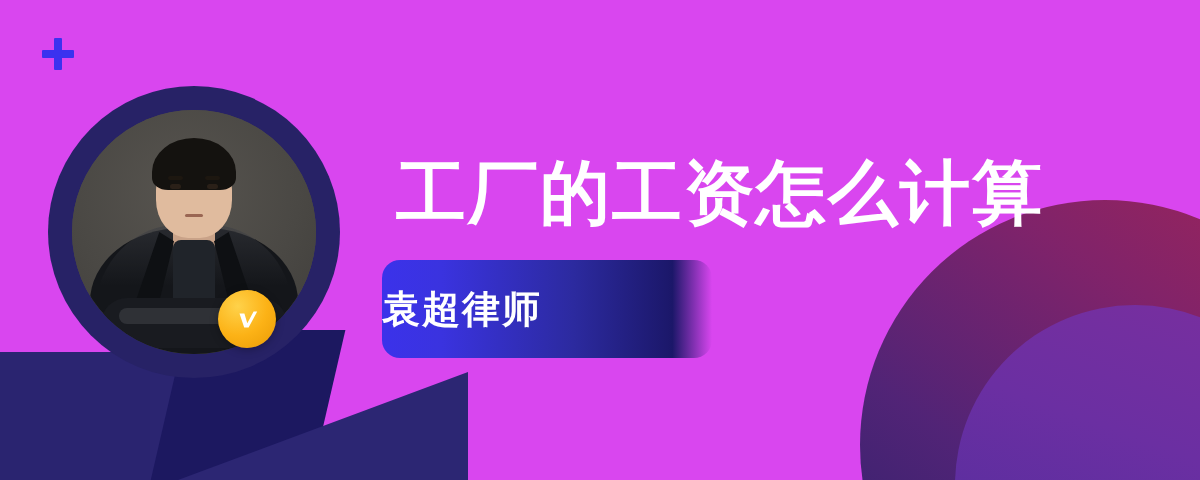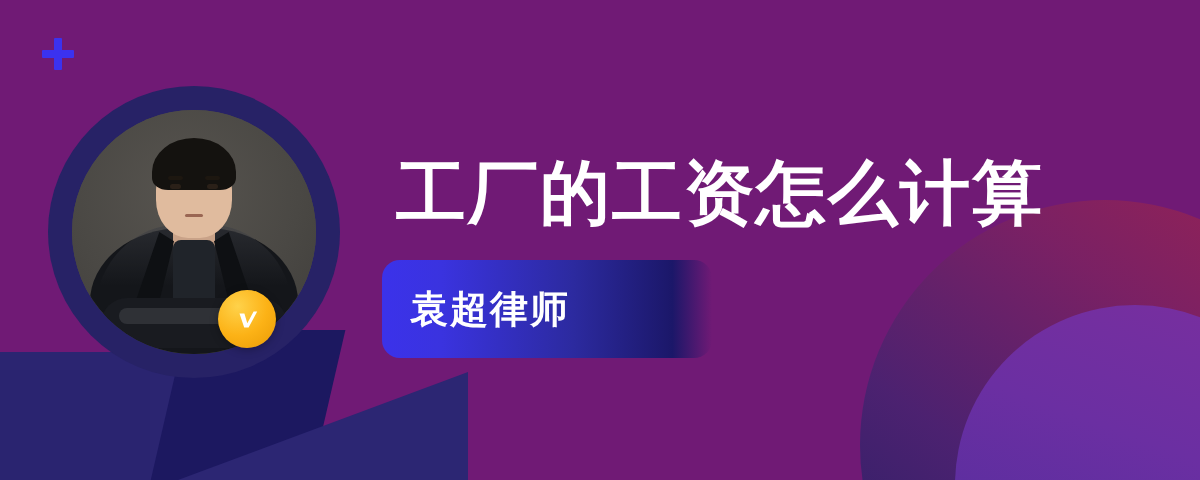--- a/index.html
+++ b/index.html
@@ -5,21 +5,21 @@
   html, body {
     margin: 0;
     padding: 0;
     background: #0f0c46;
   }
   #banner {
     position: relative;
     width: 1200px;
     height: 480px;
     overflow: hidden;
-    background: #701a75;
+    background: #d946ef;
     font-family: "DejaVu Sans", "Liberation Sans", sans-serif;
   }
 
   
   .bg-layer {
     position: absolute;
     inset: 0;
     overflow: hidden;
     pointer-events: none;
   }
@@ -291,21 +291,20 @@
     left: 382px;
     top: 260px;
     width: 330px;
     height: 98px;
     border-radius: 18px;
     background: linear-gradient(90deg, #3b32ea 0%, #3a33df 18%, #2c2a9f 58%, #1b1769 88%, rgba(21,18,92,0) 100%);
     display: flex;
     align-items: center;
   }
   .name-badge-text {
-    margin-left: 28px;
     font-size: 38px;
     font-weight: 700;
     color: #ffffff;
     letter-spacing: 2px;
     white-space: nowrap;
   }
 </style>
 </head>
 <body>
 

